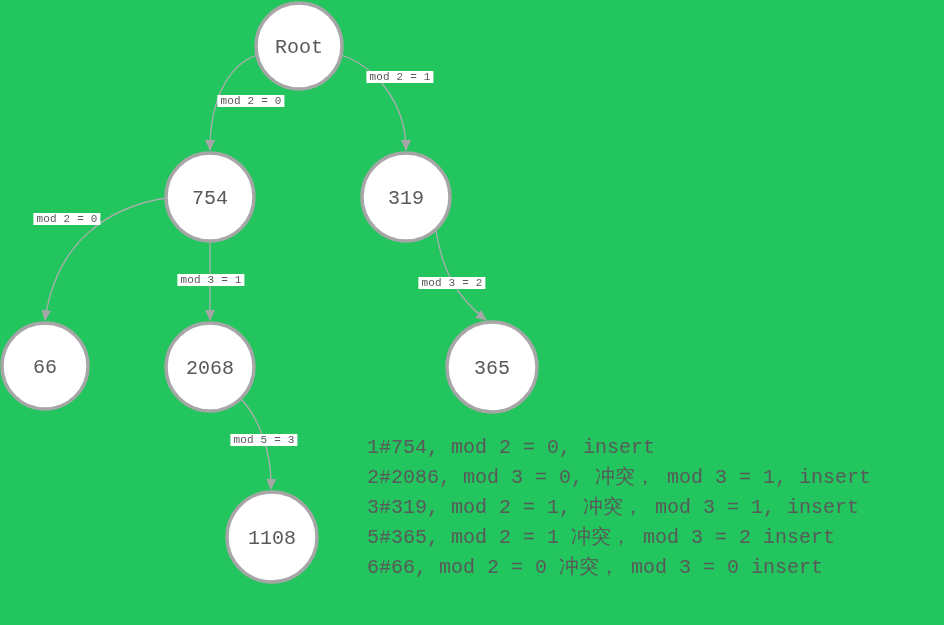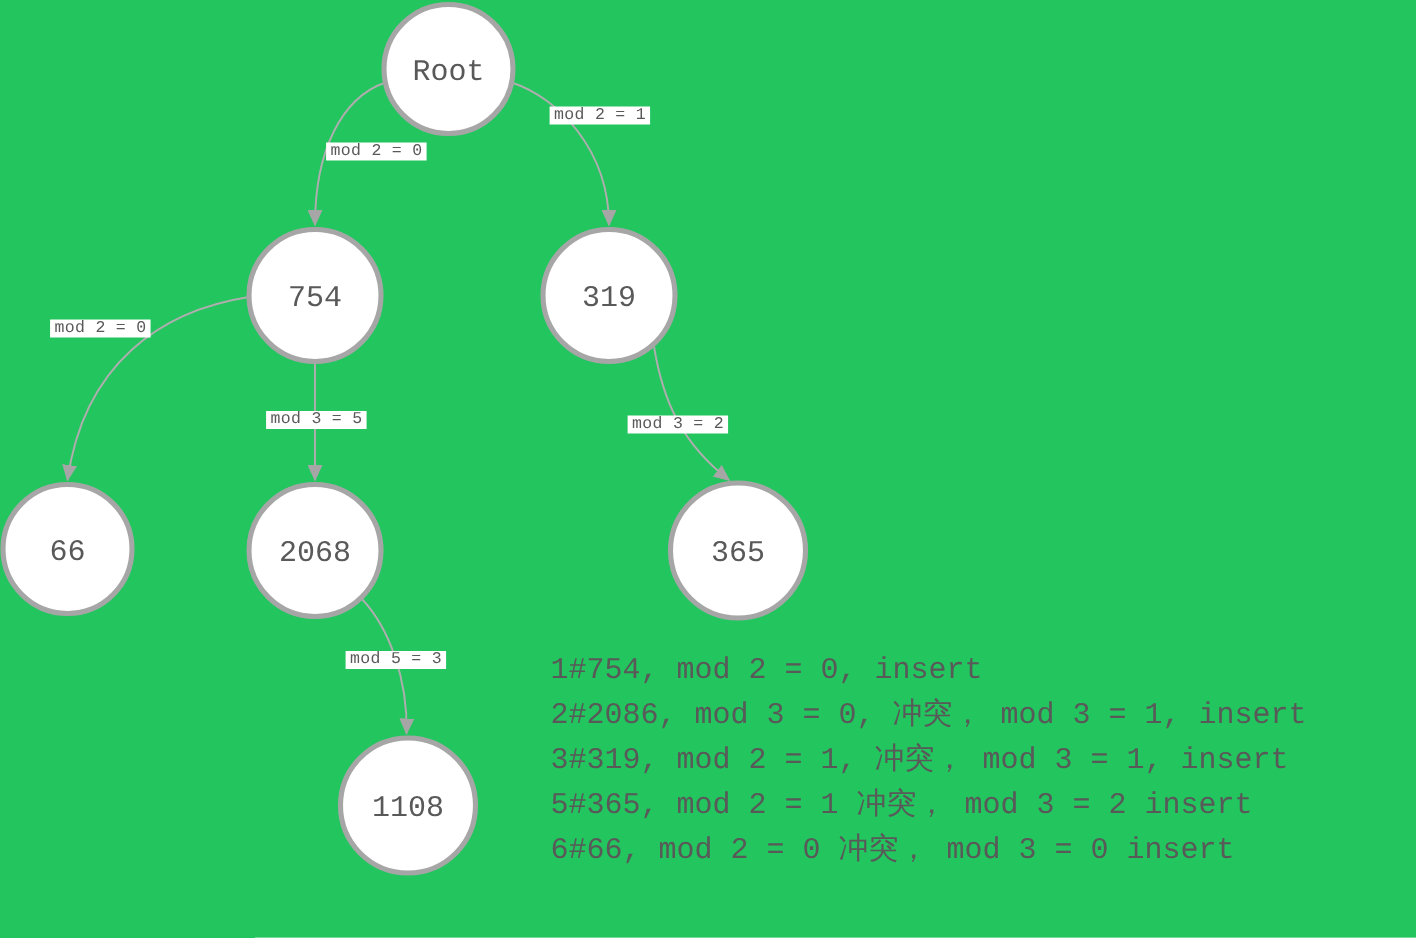--- a/index.html
+++ b/index.html
@@ -63,21 +63,21 @@
       </g>
       <g>
         <circle cx="272" cy="537" r="45" fill="#ffffff" stroke="#a6a6a6" stroke-width="3.4"></circle>
         <text x="272" y="537" dy="0.35em" text-anchor="middle" font-size="20" fill="#595959">1108</text>
       </g>
     </svg>
   <div id="edge-labels">
       <span class="edge-label" style="left: 214px; top: 101px; color: rgb(89, 89, 89); margin-left: 37px;">mod 2 = 0</span>
       <span class="edge-label" style="left: 400px; top: 77px; color: rgb(89, 89, 89);">mod 2 = 1</span>
       <span class="edge-label" style="left: 67px; top: 219px; color: rgb(89, 89, 89);">mod 2 = 0</span>
-      <span class="edge-label" style="left: 211px; top: 280px; color: rgb(89, 89, 89);">mod 3 = 5</span>
+      <span class="edge-label" style="left: 211px; top: 280px; color: rgb(89, 89, 89);">mod 3 = 1</span>
       <span class="edge-label" style="left: 452px; top: 283px; color: rgb(89, 89, 89); text-align: right;">mod 3 = 2</span>
       <span class="edge-label" style="left: 264px; top: 440px; color: rgb(89, 89, 89);">mod 5 = 3</span>
     </div>
   <div id="insert-log" class="log" style="left: 343px; top: 433px; color: rgb(89, 89, 89);">
       <div class="log-line">1#754, mod 2 = 0, insert</div>
       <div class="log-line">2#2086, mod 3 = 0, 冲突， mod 3 = 1, insert</div>
       <div class="log-line">3#319, mod 2 = 1, 冲突， mod 3 = 1, insert</div>
       <div class="log-line">5#365, mod 2 = 1 冲突， mod 3 = 2 insert</div>
       <div class="log-line">6#66, mod 2 = 0 冲突， mod 3 = 0 insert</div>
     </div>

